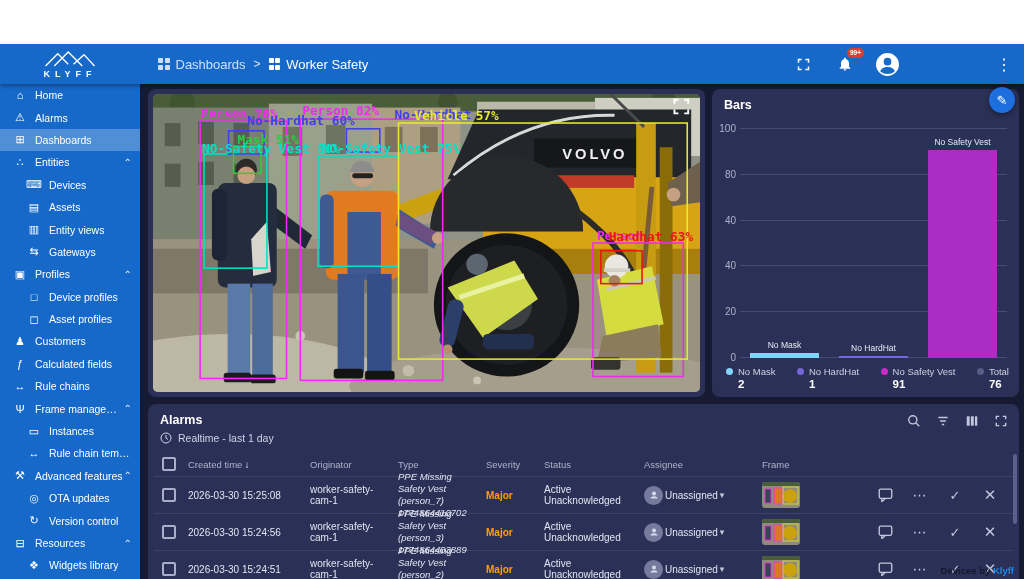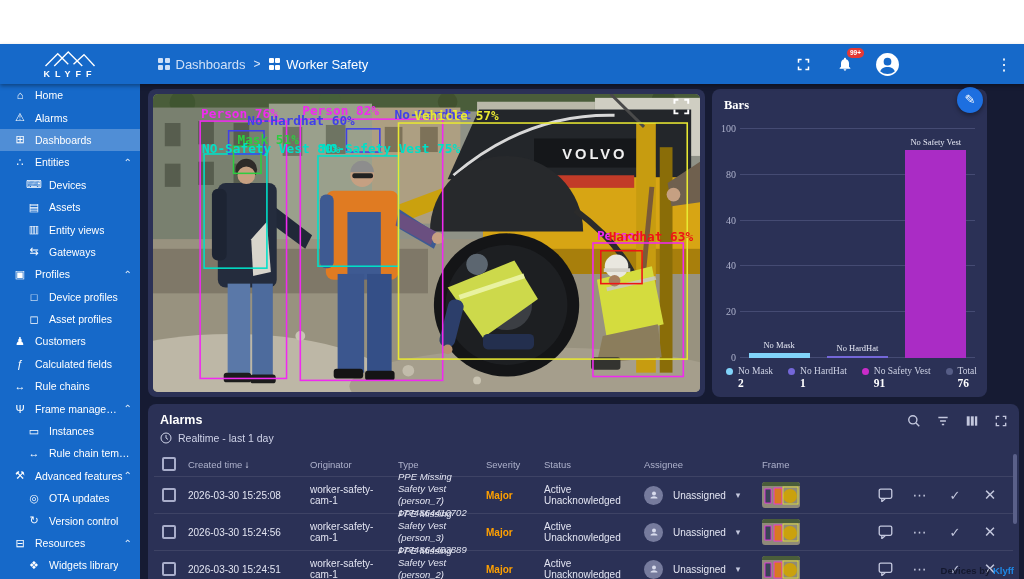--- a/index.html
+++ b/index.html
@@ -41,21 +41,21 @@
 
   
   .main { position:absolute; left:140px; top:84px; width:884px; height:495px; background:#161b33; }
   .panel { position:absolute; background:#2b3156; border-radius:8px; }
 
   
   .camera-panel { left:8px; top:5px; width:557px; height:308px; padding:5px; }
   .camera-panel svg.scene { width:100%; height:100%; border-radius:5px; display:block; }
 
   
-  .bars-panel { left:572px; top:5px; width:275px; height:308px;font-family:Liberation Serif, serif; }
+  .bars-panel { left:572px; top:5px; width:307px; height:308px; }
   .panel-title { position:absolute; left:12px; top:9px; font-size:12.5px; font-weight:bold; color:#fff; }
   .edit-fab { position:absolute; right:4px; top:-2px; width:26px; height:26px; border-radius:50%;
     background:#1d6fe0; color:#fff; display:flex; align-items:center; justify-content:center;
     font-size:13px; box-shadow:0 2px 5px rgba(0,0,0,.4); cursor:pointer; }
   .plot { position:absolute; left:28px; right:12px; top:40px; height:229px; }
   .grid-row { position:absolute; left:0; right:0; height:1px; background:#454b73; }
   .grid-row .tick { position:absolute; left:-24px; top:-5px; width:20px; text-align:right;
     font-size:10px; color:#aeb2cc; }
   .bar-slots { position:absolute; left:0; right:0; top:0; bottom:0; display:flex; }
   .bar-slot { flex:1; display:flex; flex-direction:column; align-items:center; justify-content:flex-end; }
@@ -76,21 +76,21 @@
   .atable { position:absolute; left:6px; right:6px; top:48px; }
   .arow { display:grid; grid-template-columns:34px 122px 88px 88px 58px 100px 118px 75px 1fr;
     align-items:center; border-bottom:1px solid rgba(255,255,255,.09); }
   .arow.head { height:25px; color:#aeb2cc; font-size:9.5px; }
   .arow.body { height:37px; color:#e3e5f2; font-size:10px; }
   .cell { padding-right:6px; overflow:hidden; }
   .checkbox { width:14px; height:14px; border:2px solid #a9aecb; border-radius:2px; margin-left:8px; cursor:pointer; }
   .sort-arrow { color:#dfe2f5; font-size:10px; margin-left:2px; }
   .type-cell { white-space:pre-line; line-height:1.25; font-size:9.5px;font-style:italic; }
   .severity { color:#ffa000; font-weight:bold; }
-  .assignee-cell { display:flex; align-items:center; gap:10px; cursor:pointer;text-align:center; }
+  .assignee-cell { display:flex; align-items:center; gap:2px; cursor:pointer;text-align:center; }
   .assignee-avatar { width:19px; height:19px; border-radius:50%; background:#767b9d; display:flex;
     align-items:center; justify-content:center; flex:none; }
   .chev-down { font-size:9px; color:#c3c7dd; }
   .thumb { width:38px; height:26px; border-radius:3px; overflow:hidden; cursor:pointer; }
   .thumb svg { display:block; width:100%; height:100%; }
   .actions { display:flex; align-items:center; justify-content:flex-end; gap:17px; padding-right:14px;
     color:#c3c7dd; }
   .act { cursor:pointer; display:flex; align-items:center; justify-content:center; width:18px; height:18px; }
   .act.check { font-size:13px; } .act.close { font-size:15px; } .act.more { font-size:14px; letter-spacing:1px; }
   .scroll-thumb { position:absolute; right:2px; top:50px; width:4px; height:70px; border-radius:2px;

